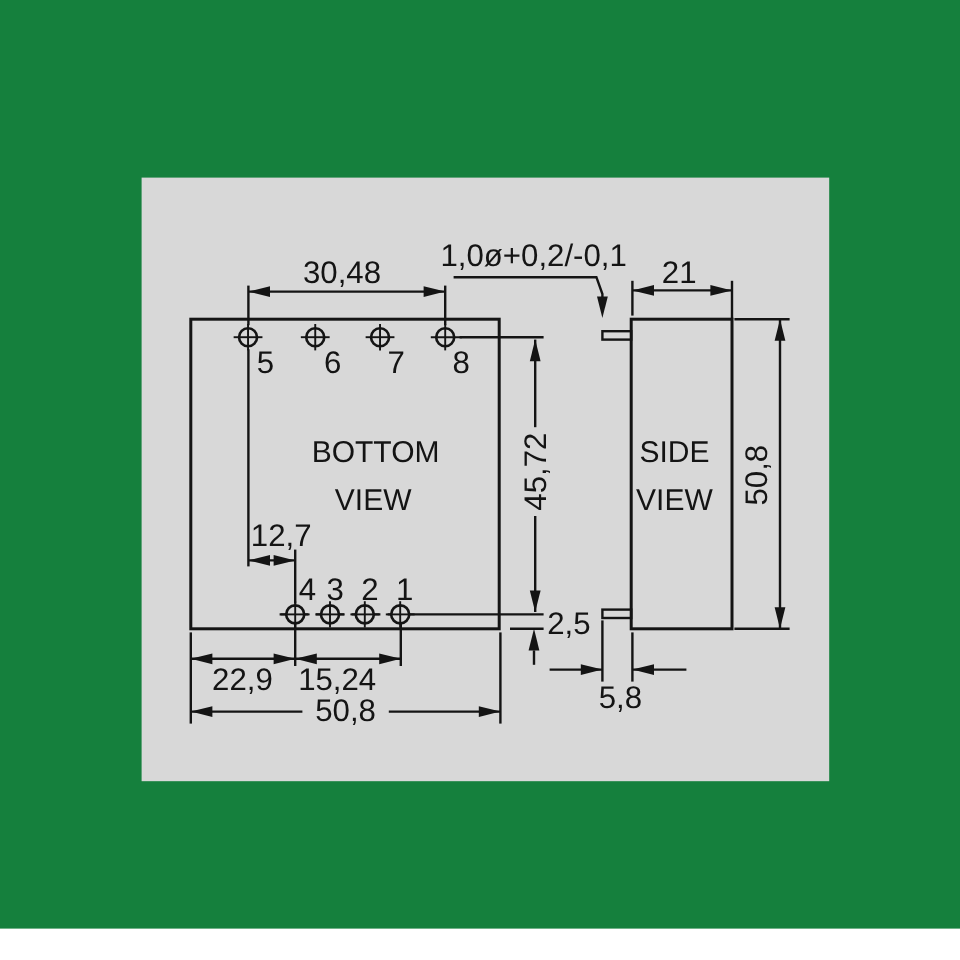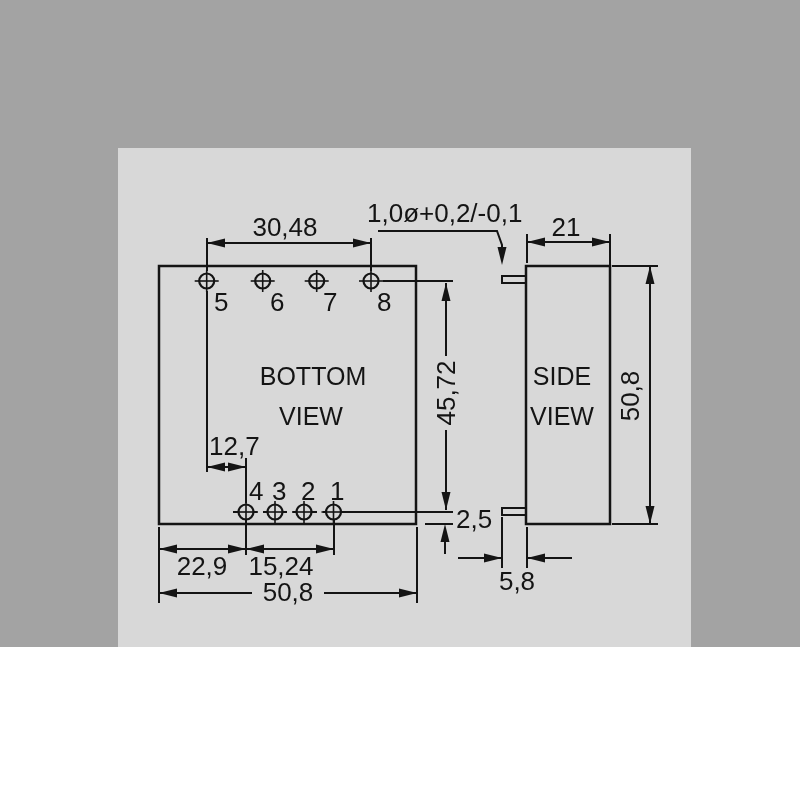--- a/index.html
+++ b/index.html
@@ -1,16 +1,16 @@
 <!DOCTYPE html>
 <html><head>
 <meta charset="utf-8">
 <style>
   html,body{margin:0;padding:0;background:#ffffff;}
-  .stage{position:relative;width:800px;height:647px;background:#a3a3a3;
+  .stage{position:relative;width:800px;height:774px;background:#15803d;
          font-family:"Liberation Sans", sans-serif;}
   svg{position:absolute;left:0;top:0;}
   text{fill:#141414;font-family:"Liberation Sans", sans-serif;}
   .dim-text{font-size:26px;}
   .pin-text{font-size:26px;}
   .view-text{font-size:25px;}
 </style>
 </head>
 <body>
 

